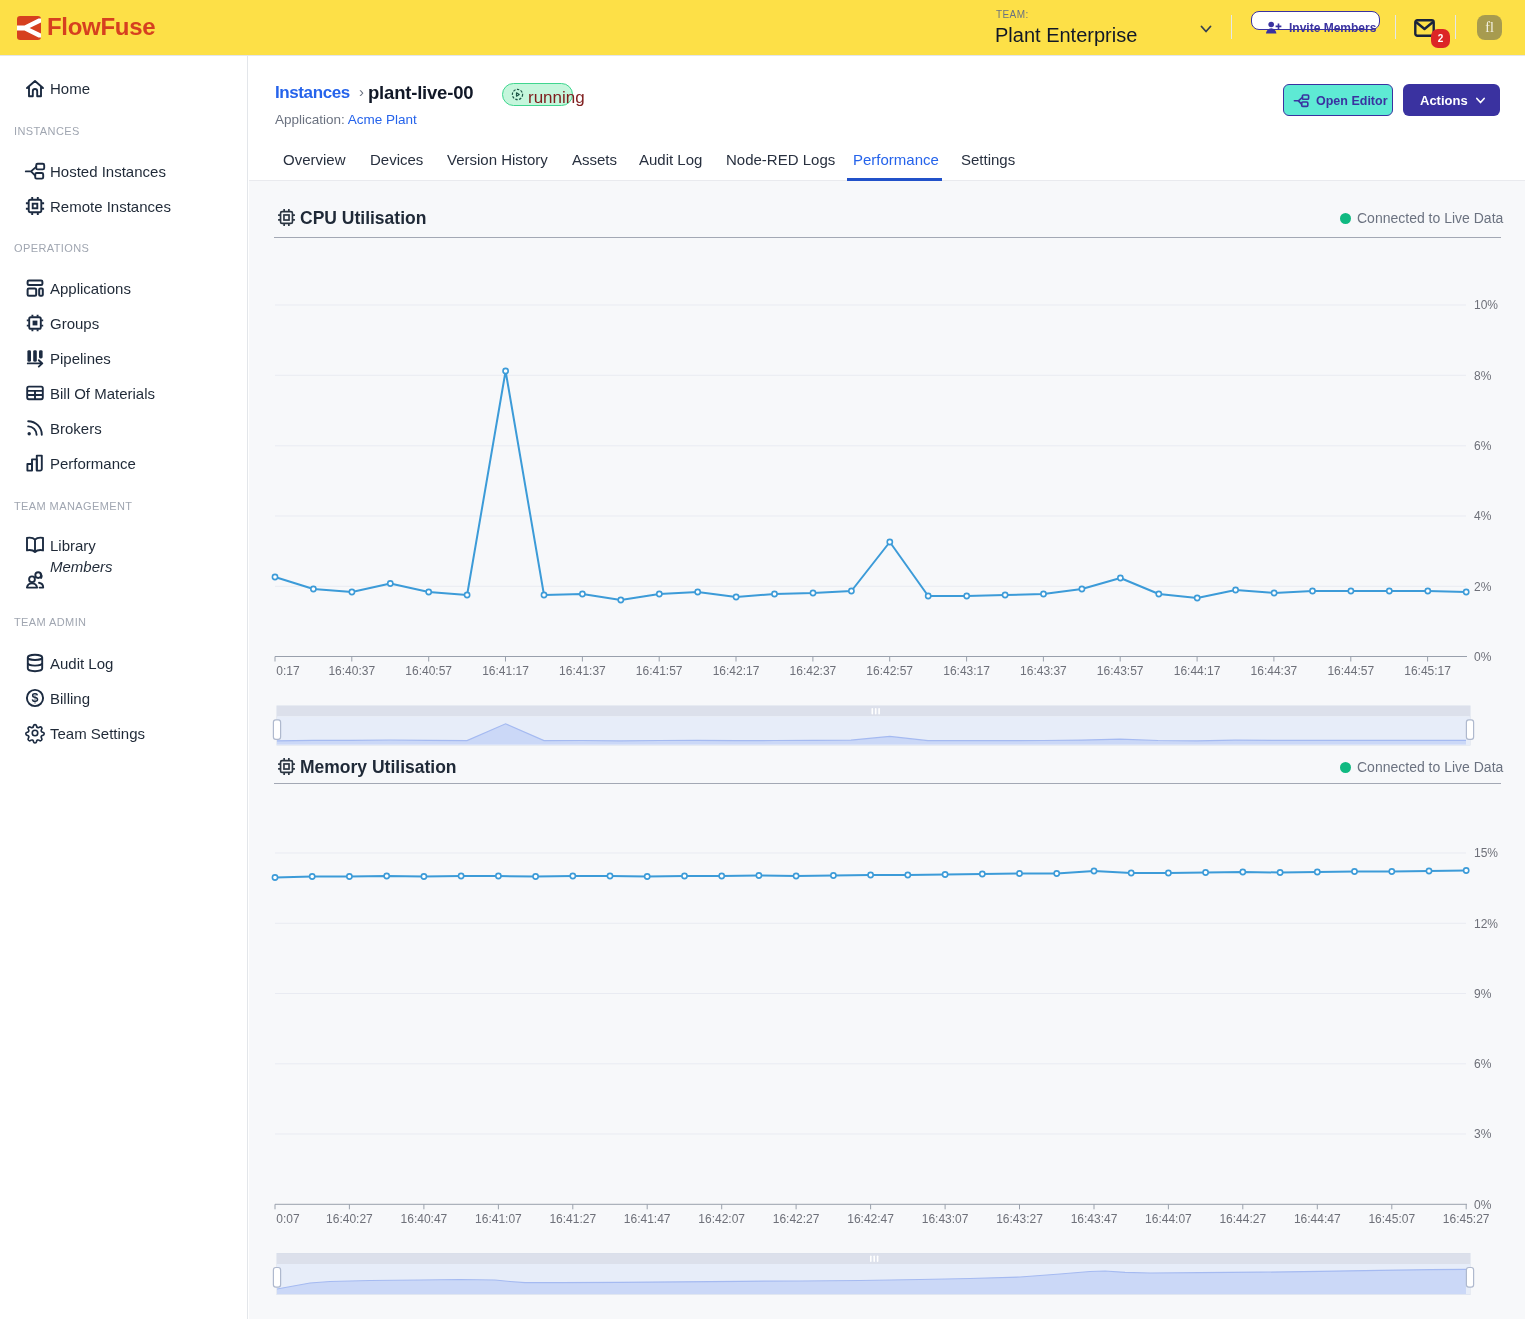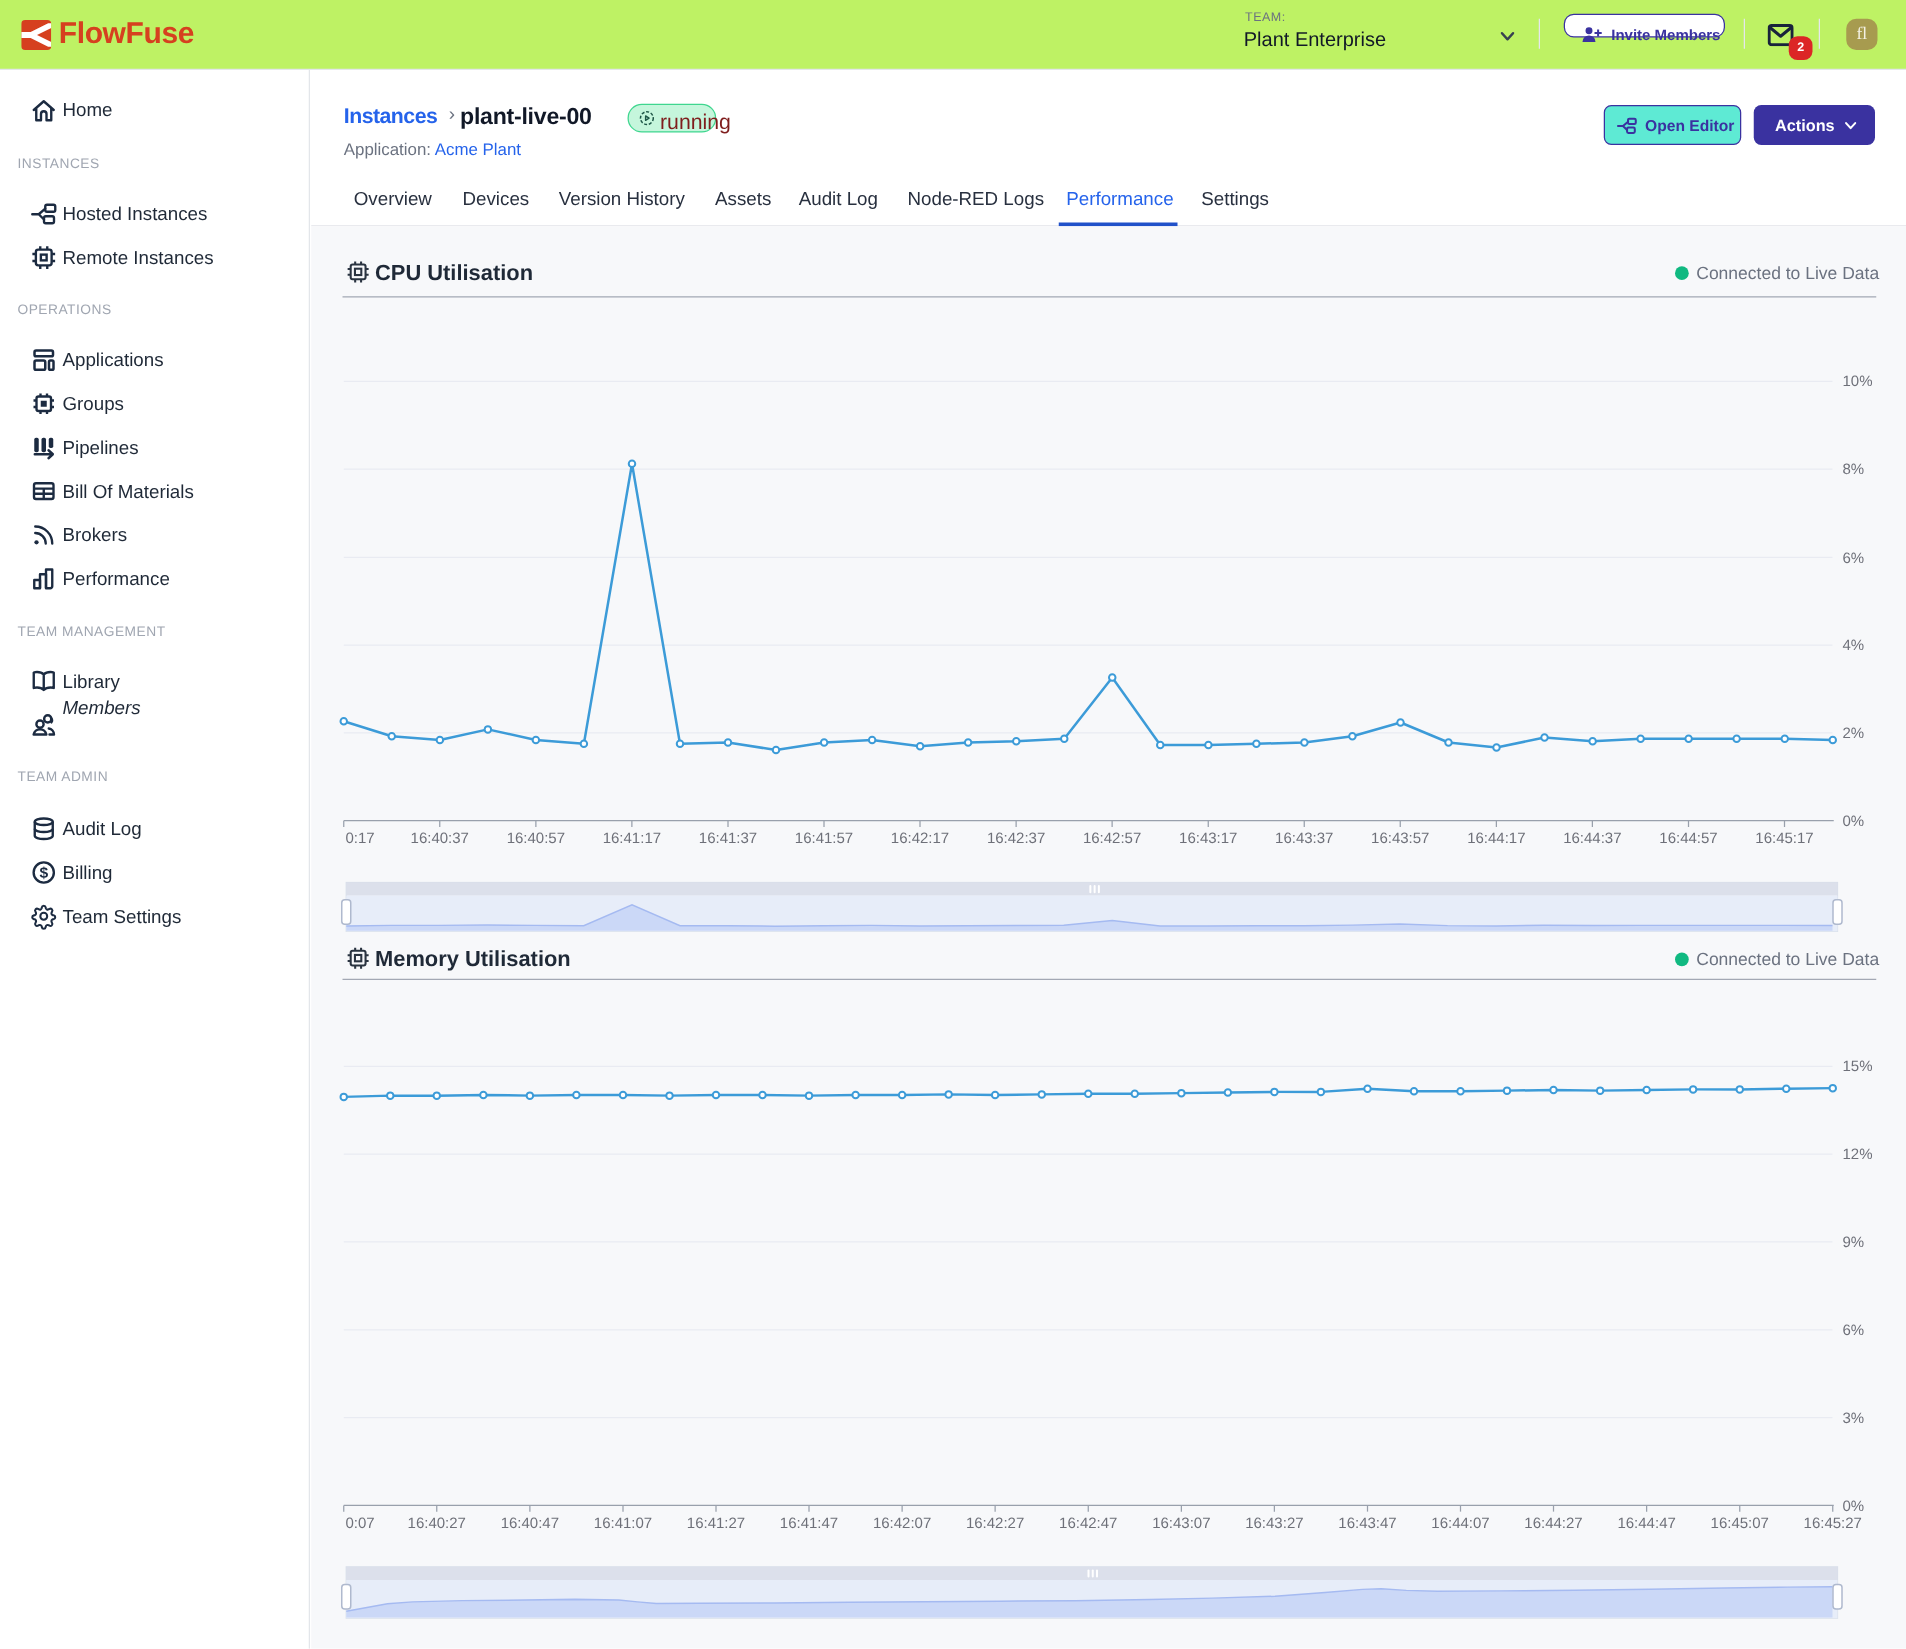--- a/index.html
+++ b/index.html
@@ -1,20 +1,20 @@
 <!DOCTYPE html>
 <html><head>
 <meta charset="utf-8">
 <style>
   * { margin:0; padding:0; box-sizing:border-box; }
   html,body { width:1525px; height:1319px; font-family:"Liberation Sans", sans-serif; background:#fff; overflow:hidden; }
   .abs { position:absolute; }
   #page { position:relative; width:1525px; height:1319px; }
   
-  #hdr { position:absolute; left:0; top:0; width:1525px; height:56px; background:#bef264; border-bottom:1px solid #E3E6EA; z-index:5; }
+  #hdr { position:absolute; left:0; top:0; width:1525px; height:56px; background:#fde047; border-bottom:1px solid #E3E6EA; z-index:5; }
   #sb { position:absolute; left:0; top:56px; width:248px; height:1263px; background:#fff; border-right:1px solid #E3E6EA; z-index:4; }
   #main-top { position:absolute; left:249px; top:56px; width:1276px; height:125px; background:#fff; border-bottom:1px solid #E9EAEE; }
   #main-body { position:absolute; left:249px; top:181px; width:1276px; height:1138px; background:#F7F8FA; }
   .seclabel { position:absolute; left:14px; font-size:11px; color:#A0A6B1; letter-spacing:0.4px; font-weight:400; }
   .navitem { position:absolute; left:50px; font-size:15px; color:#1F2937; white-space:nowrap; }
   .navicon { position:absolute; left:24px; width:22px; height:22px; }
   .tab { position:absolute; top:95px; font-size:15px; color:#28303F; white-space:nowrap; }
 </style>
 </head>
 <body>
@@ -299,21 +299,21 @@
   <div id="hdr">
 
     <svg class="abs" style="left:17px;top:16px;" width="24" height="24" viewBox="0 0 24 24">
       <rect x="0" y="0" width="24" height="24" rx="3.2" fill="#D6401F"></rect>
       <path d="M0 9.6 L7.5 9.6 L21.5 2.6 L24 2.6 L24 6.4 L12.6 12 L24 17.6 L24 21.4 L21.5 21.4 L7.5 14.4 L0 14.4 Z" fill="#fff"></path>
     </svg>
     <div class="abs" style="left:47px;top:13px;font-size:24px;font-weight:700;color:#D6401F;letter-spacing:-0.3px;">FlowFuse</div>
 
 
     <div class="abs" style="left:996px;top:9px;font-size:10px;color:#6B7280;letter-spacing:0.4px;">TEAM:</div>
-    <div class="abs" style="left:995px;top:24px;font-size:16px;color:#111827;text-align:center;">Plant Enterprise</div>
+    <div class="abs" style="left:995px;top:24px;font-size:20px;color:#111827;text-align:center;">Plant Enterprise</div>
     <svg class="abs" style="left:1198px;top:21px;" width="16" height="16" viewBox="0 0 16 16">
         <path d="M3.5 5.5 L8 10.5 L12.5 5.5" fill="none" stroke="#374151" stroke-width="1.8" stroke-linecap="round" stroke-linejoin="round"></path>
       </svg>
     <div class="abs" style="left:1231px;top:15px;width:1px;height:24px;background:#E5E7EB;"></div>
 
     <div class="abs" style="left:1251px;top:11px;width:129px;height:19px;border:1.5px solid #3A32A0;border-radius:8px;background:#fff;padding-left:36px;">
       <svg class="abs" style="left:12px;top:7px;" width="18" height="18" viewBox="0 0 20 20" fill="#3A32A0">
         <circle cx="8" cy="6.2" r="3.1"></circle>
         <path d="M2.2 16.2 a5.8 5.8 0 0 1 11.6 0 z"></path>
         <path d="M15.2 5 h1.8 v2.3 h2.3 v1.8 h-2.3 v2.3 h-1.8 v-2.3 h-2.3 v-1.8 h2.3 z"></path>

